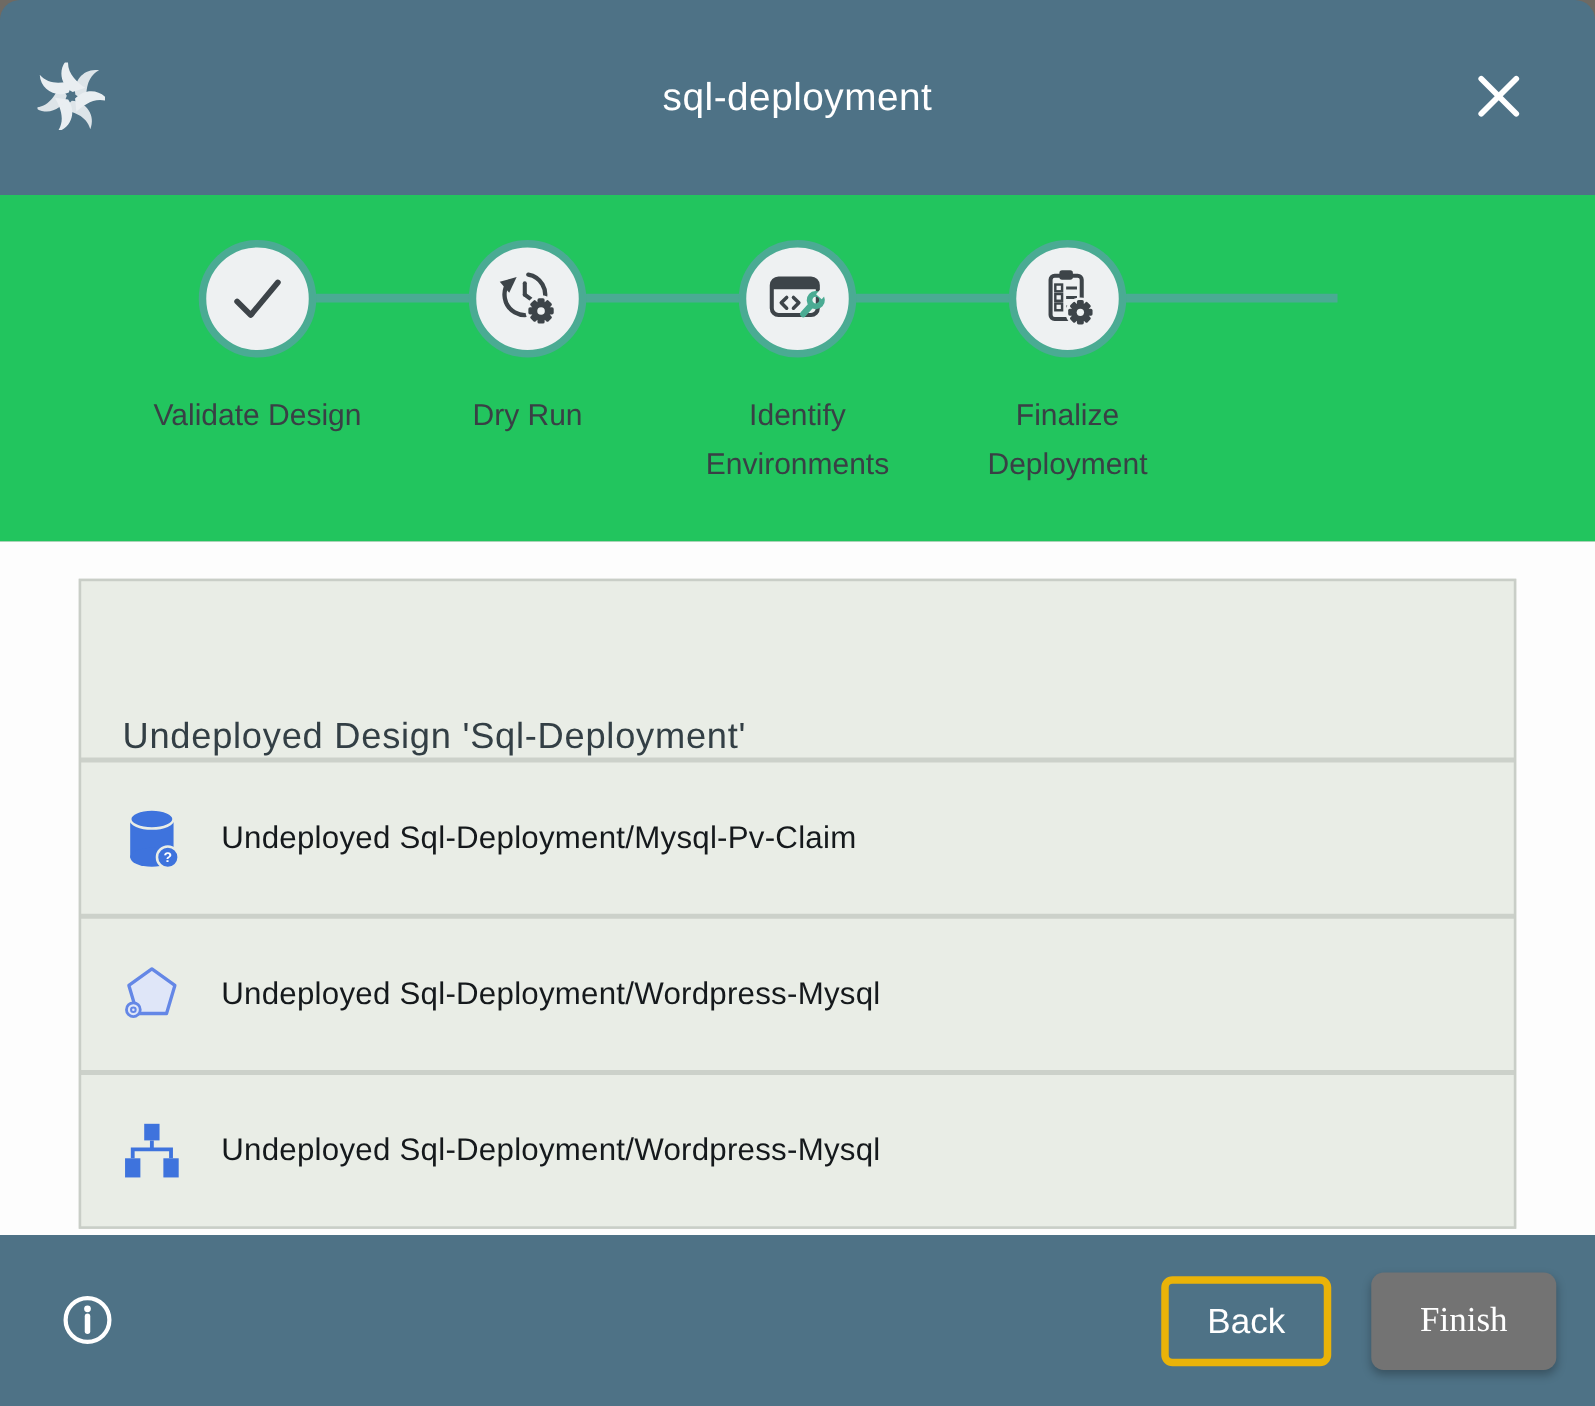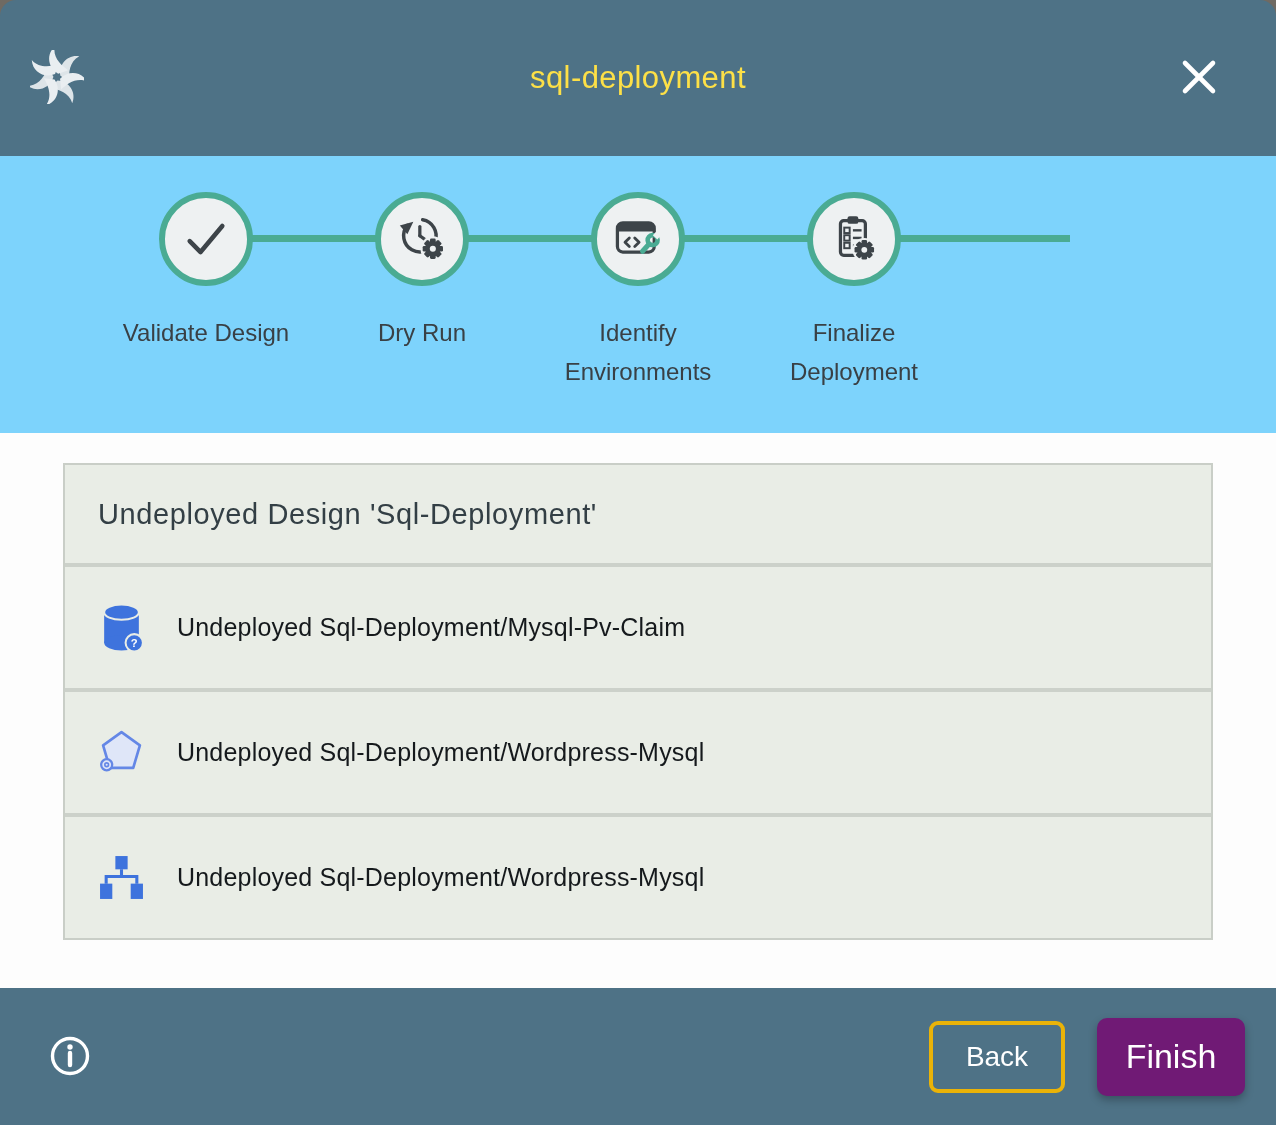--- a/index.html
+++ b/index.html
@@ -17,31 +17,31 @@
   }
   
   .hdr{
     height:156px;flex:0 0 156px;
     background:#4e7286;
     position:relative;
     display:flex;align-items:center;justify-content:center;
   }
   .hdr .logo{position:absolute;left:30px;top:50px;width:54px;height:54px;}
   .hdr .title{
-    color:#fde047;font-size:31px;letter-spacing:.4px;font-weight:400;
+    color:#ffffff;font-size:31px;letter-spacing:.4px;font-weight:400;
   }
   .hdr .close{
     position:absolute;right:56px;top:56px;width:42px;height:42px;
     background:transparent;border:none;cursor:pointer;padding:0;
     display:flex;align-items:center;justify-content:center;
   }
   
   .stepper{
     height:277px;flex:0 0 277px;
-    background:#7dd3fc;
+    background:#22c55e;
     position:relative;
   }
   .connector{
     position:absolute;left:206px;top:79px;width:864px;height:7px;
     background:#4aab93;z-index:0;
   }
   .steps{display:flex;margin-left:98px;padding-top:36px;position:relative;z-index:1;}
   .step{width:216px;display:flex;flex-direction:column;align-items:center;}
   .step .circ{
     width:82px;height:82px;border-radius:50%;
@@ -60,43 +60,43 @@
     margin:30px 63px 0 63px;
     border:2px solid #c9cec7;
     background:#ccd1ca;
     display:flex;flex-direction:column;gap:4px;
   }
   .row{
     background:#e9ede6;
     display:flex;align-items:center;
     padding-left:33px;
   }
-  .row.header-row{height:98px;}
+  .row.header-row{height:141px;align-items:flex-end;}
   .row.item-row{height:121px;}
   .row .ricon{width:47px;height:52px;flex:0 0 47px;margin-right:32px;display:flex;align-items:center;}
   .row .rtext{font-size:25px;color:#15191c;letter-spacing:.2px;}
   .row.header-row .rtext{font-weight:300;color:#333f45;font-size:29px;letter-spacing:.6px;}
   
   .ftr{
     height:137px;flex:0 0 137px;
     background:#4e7286;
     display:flex;align-items:center;
     position:relative;
   }
   .ftr .info{position:absolute;left:48px;top:46px;width:44px;height:44px;background:none;border:none;padding:0;cursor:pointer;}
   .btns{margin-left:auto;margin-right:31px;display:flex;align-items:center;gap:32px;}
   .btn-back{
     width:136px;height:72px;
-    background:transparent;border:4px solid #eab308;border-radius:9px;
+    background:transparent;border:6px solid #eab308;border-radius:9px;
     color:#ffffff;font-size:28px;font-family:inherit;cursor:pointer;
   }
   .btn-finish{
     width:148px;height:78px;
-    background:#701a75;border:none;border-radius:10px;
-    color:#ffffff;font-size:34px;font-family:Liberation Sans, sans-serif;cursor:pointer;
+    background:#737373;border:none;border-radius:10px;
+    color:#ffffff;font-size:28px;font-family:Liberation Serif, serif;cursor:pointer;
     box-shadow:0 4px 8px rgba(0,0,0,.28);
   }
 </style>
 </head>
 <body>
 
 <svg width="0" height="0" style="position:absolute" aria-hidden="true">
   <defs>
     <g id="gear">
       <g fill="#3d4449">

